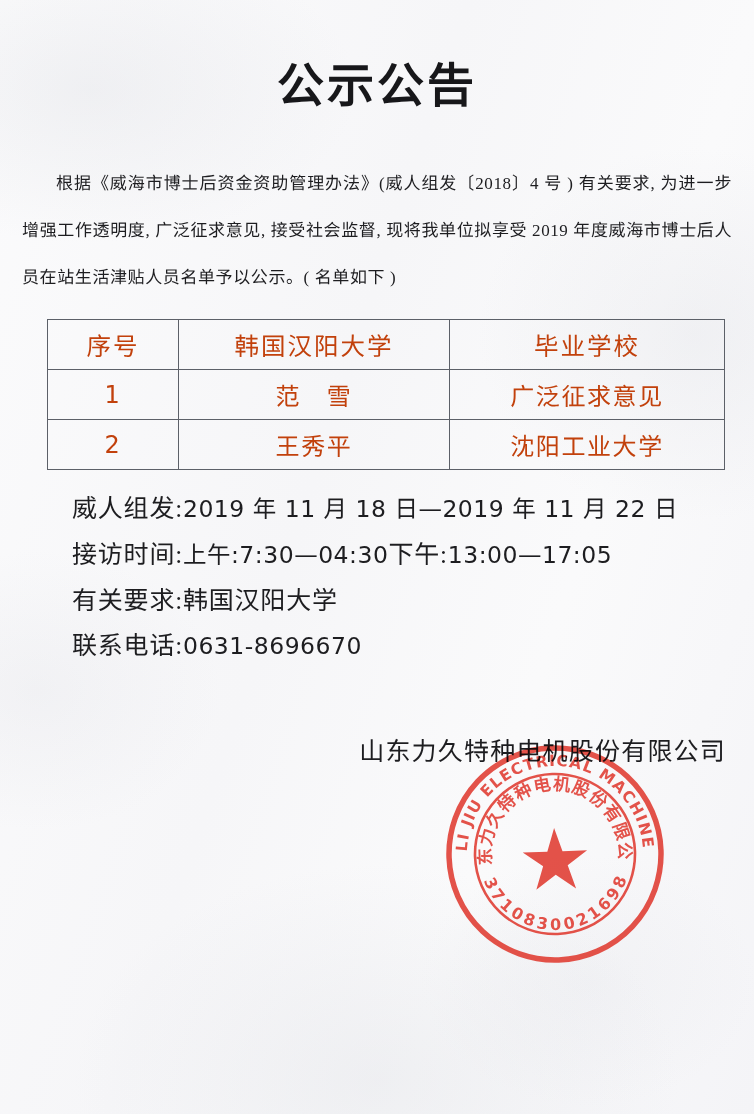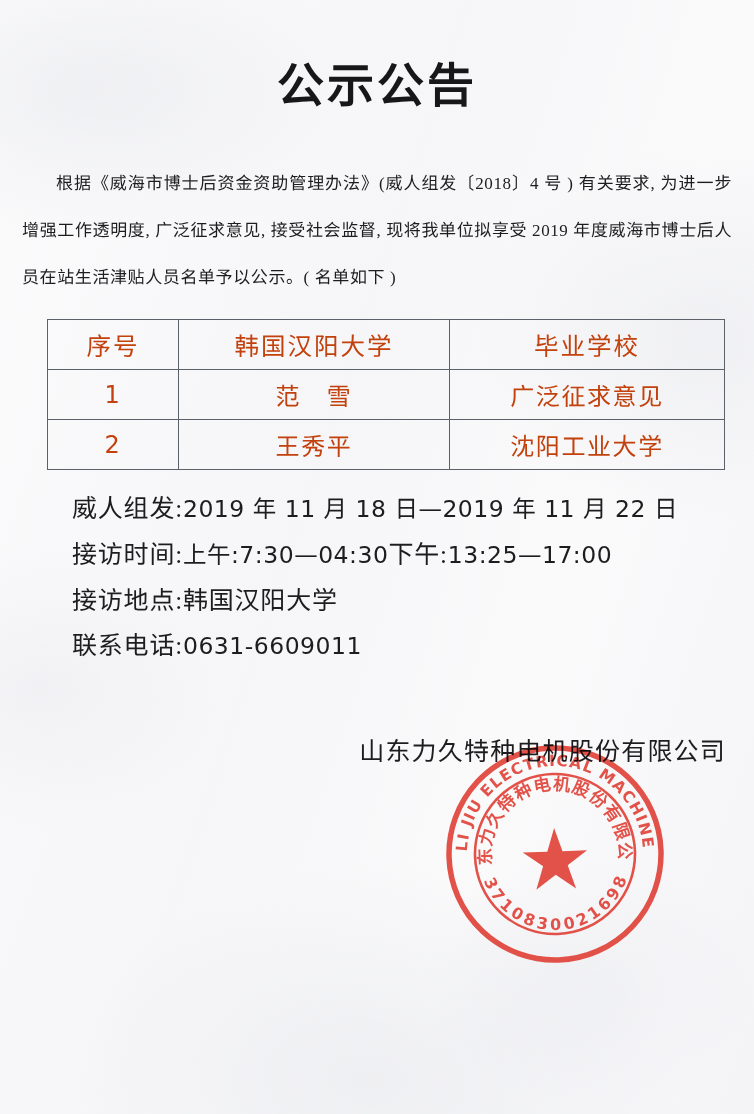--- a/index.html
+++ b/index.html
@@ -175,26 +175,26 @@
         <td>王秀平</td>
         <td>沈阳工业大学</td>
       </tr>
     </tbody>
   </table>
 
   <div class="info-block">
 
     <div class="info-line"><span>威人组发:</span><span class="val">2019 年 11 月 18 日—2019 年 11 月 22 日</span></div>
 
-    <div class="info-line"><span>接访时间:</span><span class="val">上午:7:30—04:30</span><span>下午:</span><span class="val">13:25—17:00</span></div>
-
-    <div class="info-line"><span>接访地点:</span><span>韩国汉阳大学</span></div>
-
-
-    <div class="info-line"><span>联系电话:</span><span class="val">0631-6609011</span></div>
+    <div class="info-line"><span>接访时间:</span><span class="val">上午:7:30—04:30</span><span>下午:</span><span class="val">13:00—17:05</span></div>
+
+    <div class="info-line"><span>有关要求:</span><span>韩国汉阳大学</span></div>
+
+
+    <div class="info-line"><span>联系电话:</span><span class="val">0631-8696670</span></div>
 
   </div>
 
   <div class="signature-block">
     <div class="sig-company">山东力久特种电机股份有限公司</div>
   </div>
 
   <div class="seal">
     <svg width="224" height="224" viewBox="0 0 224 224" xmlns="http://www.w3.org/2000/svg">
       <defs>

